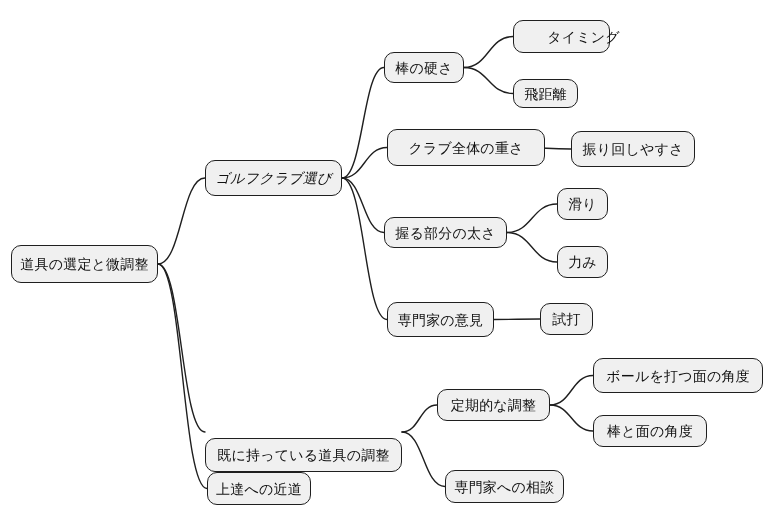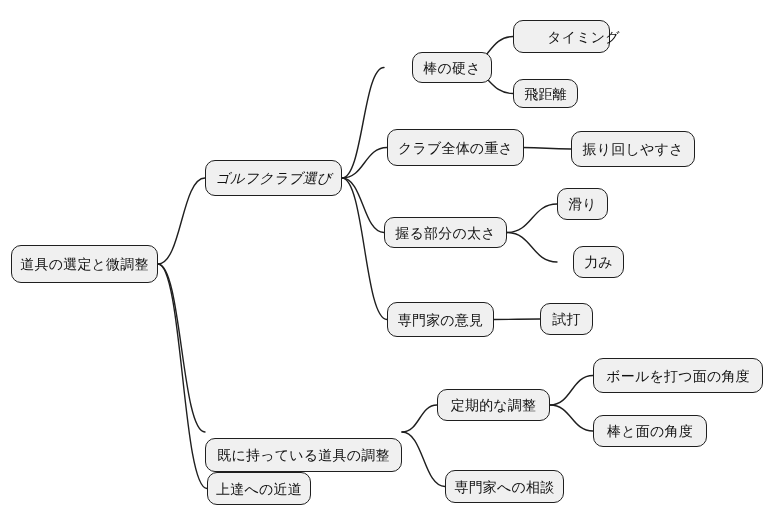--- a/index.html
+++ b/index.html
@@ -63,28 +63,28 @@
       <path d="M 507 232.5 C 532 232.5, 532 262, 557 262" stroke="#1f1f1f"></path>
       <path d="M 494 319.5 C 517 319.5, 517 319, 540 319" stroke="#1f1f1f"></path>
       <path d="M 402 432 C 419.5 432, 419.5 405, 437 405" stroke="#1f1f1f"></path>
       <path d="M 402 432 C 423.5 432, 423.5 486.5, 445 486.5" stroke="#1f1f1f"></path>
       <path d="M 550 405 C 571.5 405, 571.5 375.5, 593 375.5" stroke="#1f1f1f"></path>
       <path d="M 550 405 C 571.5 405, 571.5 431, 593 431" stroke="#1f1f1f"></path>
     </svg>
 
 <div class="node" style="left: 11px; top: 245px; width: 147px; height: 38px; background: rgb(240, 240, 240); border-color: rgb(31, 31, 31); color: rgb(17, 17, 17);">道具の選定と微調整</div>
     <div class="node" style="left: 205px; top: 160px; width: 137px; height: 36px; background: rgb(240, 240, 240); border-color: rgb(31, 31, 31); color: rgb(17, 17, 17); font-style: italic;">ゴルフクラブ選び</div>
-    <div class="node" style="left: 384px; top: 52px; width: 80px; height: 31px; background: rgb(240, 240, 240); border-color: rgb(31, 31, 31); color: rgb(17, 17, 17); margin-left: 28px;">棒の硬さ</div>
+    <div class="node" style="left: 384px; top: 52px; width: 80px; height: 31px; background: rgb(240, 240, 240); border-color: rgb(31, 31, 31); color: rgb(17, 17, 17);">棒の硬さ</div>
     <div class="node" style="left: 513px; top: 20px; width: 97px; height: 33px; background: rgb(240, 240, 240); border-color: rgb(31, 31, 31); color: rgb(17, 17, 17); padding-left: 44px;">タイミング</div>
     <div class="node" style="left: 513px; top: 79px; width: 65px; height: 29px; background: rgb(240, 240, 240); border-color: rgb(31, 31, 31); color: rgb(17, 17, 17);">飛距離</div>
-    <div class="node" style="left: 387px; top: 129px; width: 137px; height: 37px; background: rgb(240, 240, 240); border-color: rgb(31, 31, 31); color: rgb(17, 17, 17);">クラブ全体の重さ</div>
+    <div class="node" style="left: 387px; top: 129px; width: 158px; height: 37px; background: rgb(240, 240, 240); border-color: rgb(31, 31, 31); color: rgb(17, 17, 17);">クラブ全体の重さ</div>
     <div class="node" style="left: 571px; top: 131px; width: 124px; height: 36px; background: rgb(240, 240, 240); border-color: rgb(31, 31, 31); color: rgb(17, 17, 17);">振り回しやすさ</div>
     <div class="node" style="left: 384px; top: 217px; width: 123px; height: 31px; background: rgb(240, 240, 240); border-color: rgb(31, 31, 31); color: rgb(17, 17, 17);">握る部分の太さ</div>
     <div class="node" style="left: 557px; top: 188px; width: 51px; height: 32px; background: rgb(240, 240, 240); border-color: rgb(31, 31, 31); color: rgb(17, 17, 17);">滑り</div>
-    <div class="node" style="left: 557px; top: 246px; width: 51px; height: 32px; background: rgb(240, 240, 240); border-color: rgb(31, 31, 31); color: rgb(17, 17, 17); margin-left: 16px;">力み</div>
+    <div class="node" style="left: 557px; top: 246px; width: 51px; height: 32px; background: rgb(240, 240, 240); border-color: rgb(31, 31, 31); color: rgb(17, 17, 17);">力み</div>
     <div class="node" style="left: 387px; top: 302px; width: 107px; height: 35px; background: rgb(240, 240, 240); border-color: rgb(31, 31, 31); color: rgb(17, 17, 17);">専門家の意見</div>
     <div class="node" style="left: 540px; top: 303px; width: 53px; height: 32px; background: rgb(240, 240, 240); border-color: rgb(31, 31, 31); color: rgb(17, 17, 17);">試打</div>
     <div class="node" style="left: 205px; top: 438px; width: 197px; height: 34px; background: rgb(240, 240, 240); border-color: rgb(31, 31, 31); color: rgb(17, 17, 17);">既に持っている道具の調整</div>
     <div class="node" style="left: 437px; top: 389px; width: 113px; height: 32px; background: rgb(240, 240, 240); border-color: rgb(31, 31, 31); color: rgb(17, 17, 17);">定期的な調整</div>
     <div class="node" style="left: 593px; top: 358px; width: 170px; height: 35px; background: rgb(240, 240, 240); border-color: rgb(31, 31, 31); color: rgb(17, 17, 17);">ボールを打つ面の角度</div>
     <div class="node" style="left: 593px; top: 415px; width: 114px; height: 32px; background: rgb(240, 240, 240); border-color: rgb(31, 31, 31); color: rgb(17, 17, 17);">棒と面の角度</div>
     <div class="node" style="left: 445px; top: 470px; width: 119px; height: 33px; background: rgb(240, 240, 240); border-color: rgb(31, 31, 31); color: rgb(17, 17, 17);">専門家への相談</div>
     <div class="node" style="left: 207px; top: 472px; width: 104px; height: 33px; background: rgb(240, 240, 240); border-color: rgb(31, 31, 31); color: rgb(17, 17, 17);">上達への近道</div>
   </div>
 

